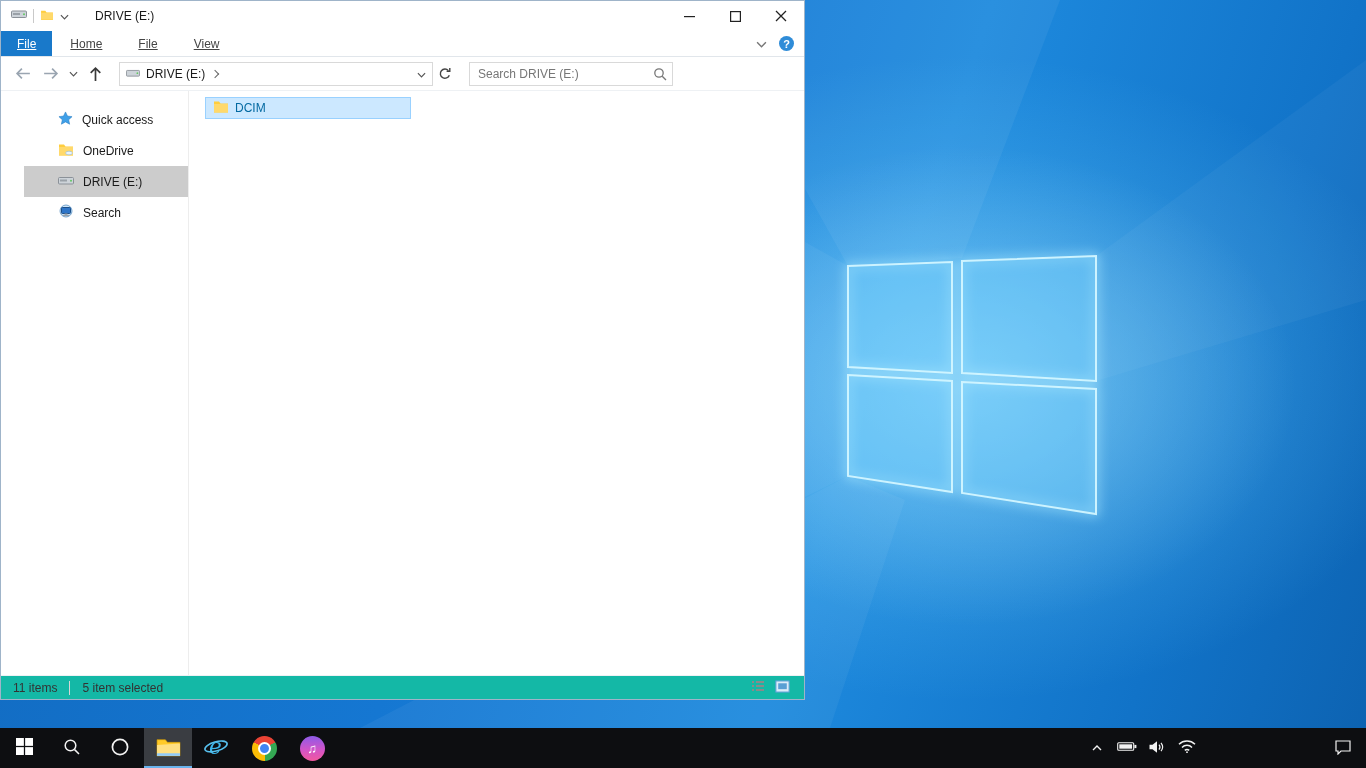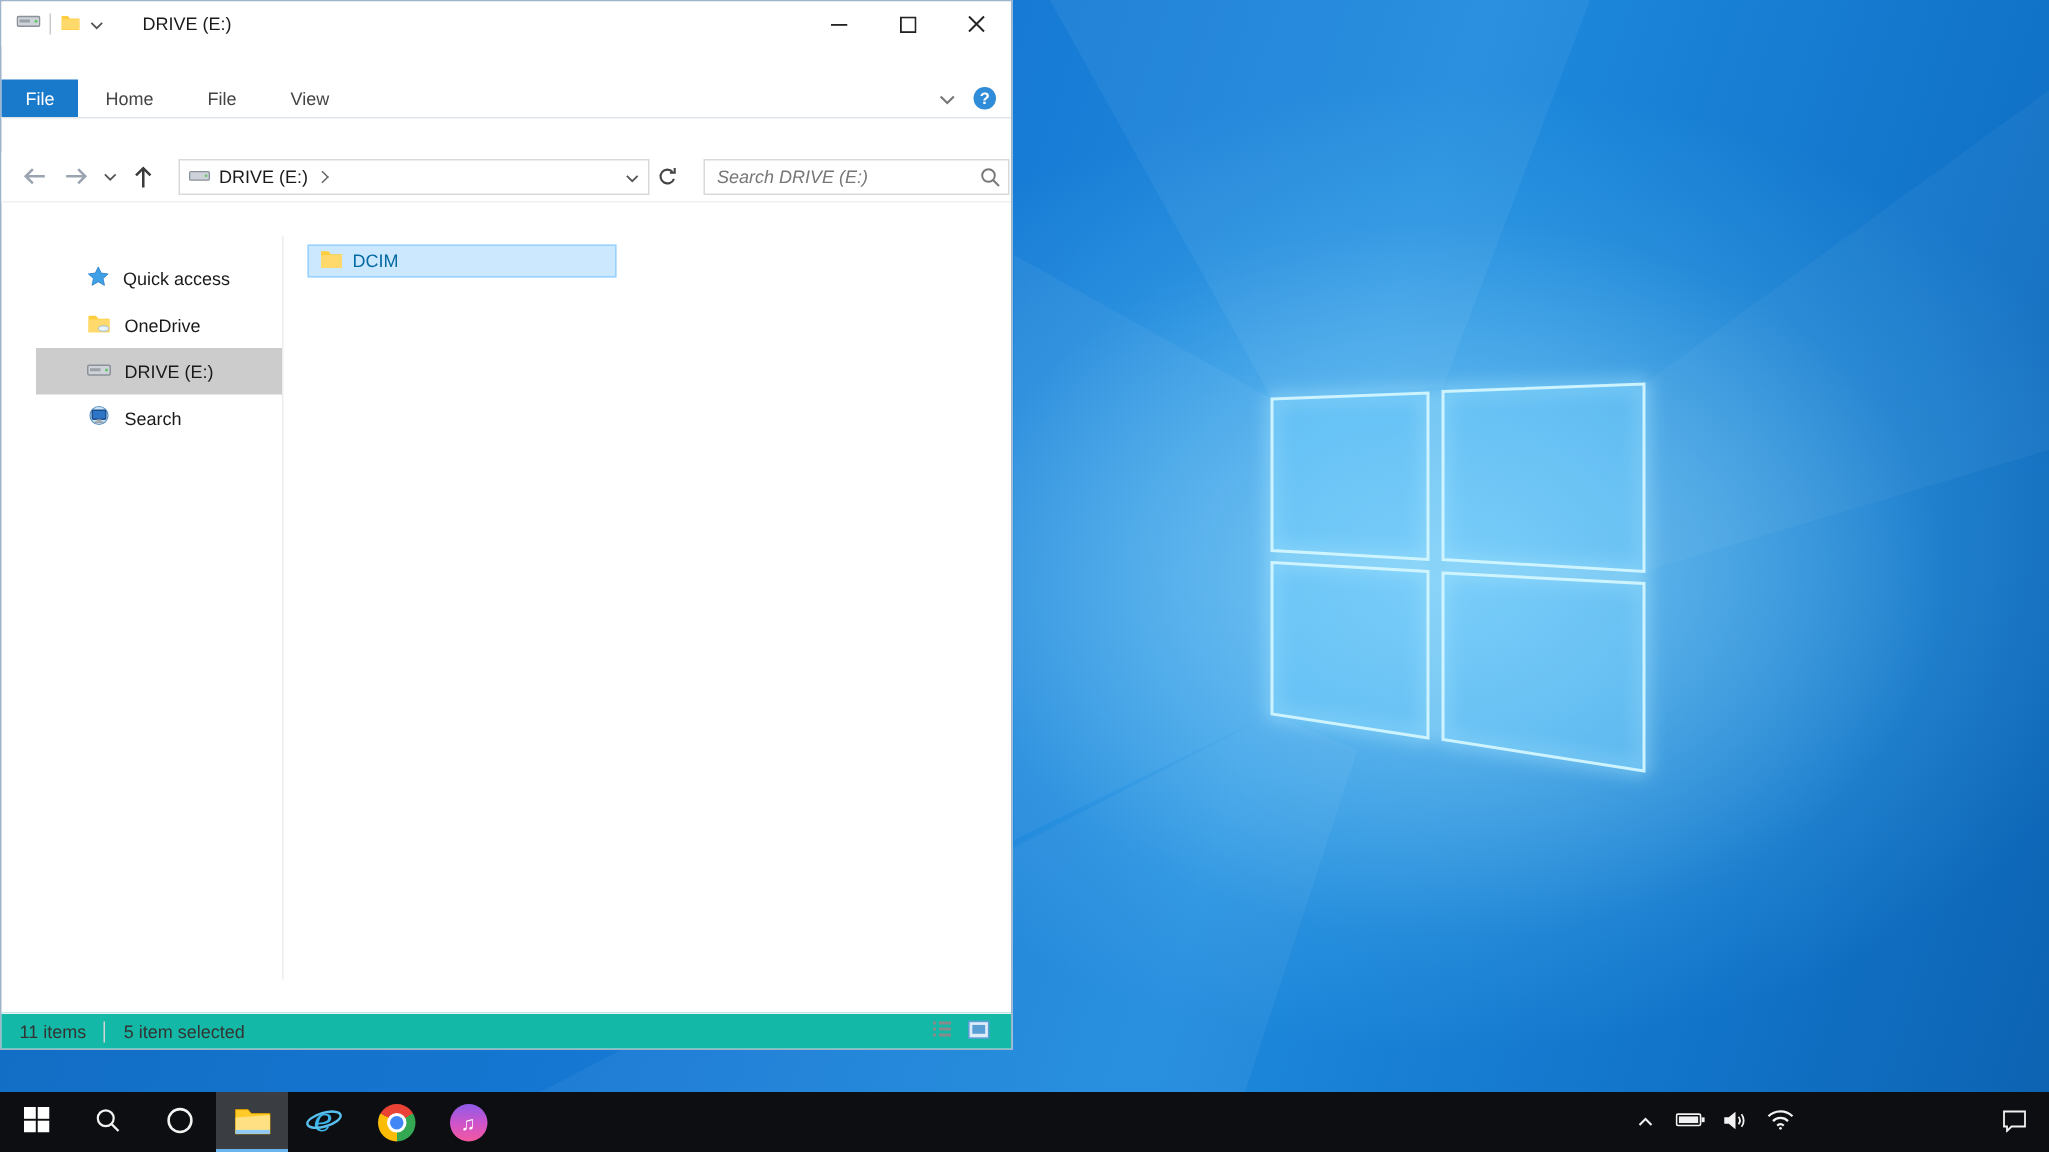--- a/index.html
+++ b/index.html
@@ -10,48 +10,48 @@
   .desktop {
     position: absolute; inset: 0 0 40px 0;
     background:
       radial-gradient(ellipse 760px 520px at 70.5% 52%, rgba(120,215,255,0.50), rgba(120,215,255,0) 62%),
       linear-gradient(108deg, #1168bd 0%, #1577d2 38%, #1e8ade 62%, #1173c8 85%, #0d63b2 100%);
   }
   .wallpaper-svg { position:absolute; inset:0; width:100%; height:100%; }
 
   
   .explorer {
-    position: absolute; left: 0; top: 0; width: 675px; height: 700px;
-    background: #fff; border: 1px solid #9fb4c9; display: flex; flex-direction: column; gap: 22px;
+    position: absolute; left: 0; top: 0; width: 805px; height: 700px;
+    background: #fff; border: 1px solid #9fb4c9; display: flex; flex-direction: column;
   }
   .titlebar { height: 30px; display: flex; align-items: center; padding-left: 10px; background:#fff; }
   .qat { display: flex; align-items: center; gap: 6px; }
   .qat-sep { width: 1px; height: 14px; background: #c9c9c9; }
   .win-title { margin-left: 26px; color: #1a1a1a; }
   .win-controls { margin-left: auto; display: flex; height: 30px; }
   .win-btn { width: 46px; height: 30px; display: flex; align-items: center; justify-content: center; }
 
   .tabs-row { height: 26px; display: flex; align-items: stretch; border-bottom: 1px solid #e1e6eb; background:#fff; }
-  .tab { padding: 0 18px; display: flex; align-items: center; color: #444; }
+  .tab { padding: 0 18px; display: flex; align-items: center; color: #444; text-decoration: underline; }
   .tab.file { background: #1979ca; color: #fff; padding: 0 16px; }
   .tabs-right { margin-left: auto; display: flex; align-items: center; gap: 12px; padding-right: 10px; }
   .help-circle { width: 15px; height: 15px; border-radius: 50%; background: #2f8cd8; color: #fff;
     display: flex; align-items: center; justify-content: center; font-size: 11px; font-weight: bold; }
 
   .navbar { height: 34px; display: flex; align-items: center; padding: 0 12px 0 14px; gap: 10px; border-bottom: 1px solid #eef1f4; background:#fff; }
   .nav-btn { display: flex; align-items: center; justify-content: center; }
   .addr-wrap { display: flex; align-items: center; margin-left: 6px; }
   .addressbar { width: 314px; height: 24px; border: 1px solid #d9d9d9; display: flex; align-items: center; padding: 0 6px; gap: 6px; background: #fff; }
   .crumb { display: flex; align-items: center; gap: 7px; color: #1a1a1a; }
   .crumb-chev { width: 6px; height: 6px; border-right: 1.4px solid #666; border-bottom: 1.4px solid #666; transform: rotate(-45deg); }
   .addr-spacer { flex: 1; }
   .refresh-btn { width: 24px; height: 24px; display: flex; align-items: center; justify-content: center; }
   .searchbox { position: relative; margin-left: 2px; }
   .searchbox input { width: 204px; height: 24px; border: 1px solid #d9d9d9; padding: 0 24px 0 8px;
-    font-family: "Liberation Sans", sans-serif; font-size: 12px; color: #333; outline: none; font-style: italic; }
+    font-family: "Liberation Sans", sans-serif; font-size: 12px; color: #333; outline: none; }
   .searchbox input::placeholder { color: #777; }
   .search-mag { position: absolute; right: 6px; top: 5px; }
 
   .body { flex: 1; display: flex; min-height: 0; margin-left: 23px; }
   .sidebar { width: 165px; border-right: 1px solid #ededed; padding-top: 13px; }
   .side-item { height: 31px; display: flex; align-items: center; padding-left: 34px; gap: 9px; color: #1a1a1a; }
   .side-item.selected { background: #cccccc; }
   .content { flex: 1; position: relative; }
   .file-item { position: absolute; left: 16px; top: 6px; width: 206px; height: 22px;
     background: #cce8ff; border: 1px solid #99d1ff; display: flex; align-items: center; gap: 6px; padding-left: 7px; color: #0369a1; }

